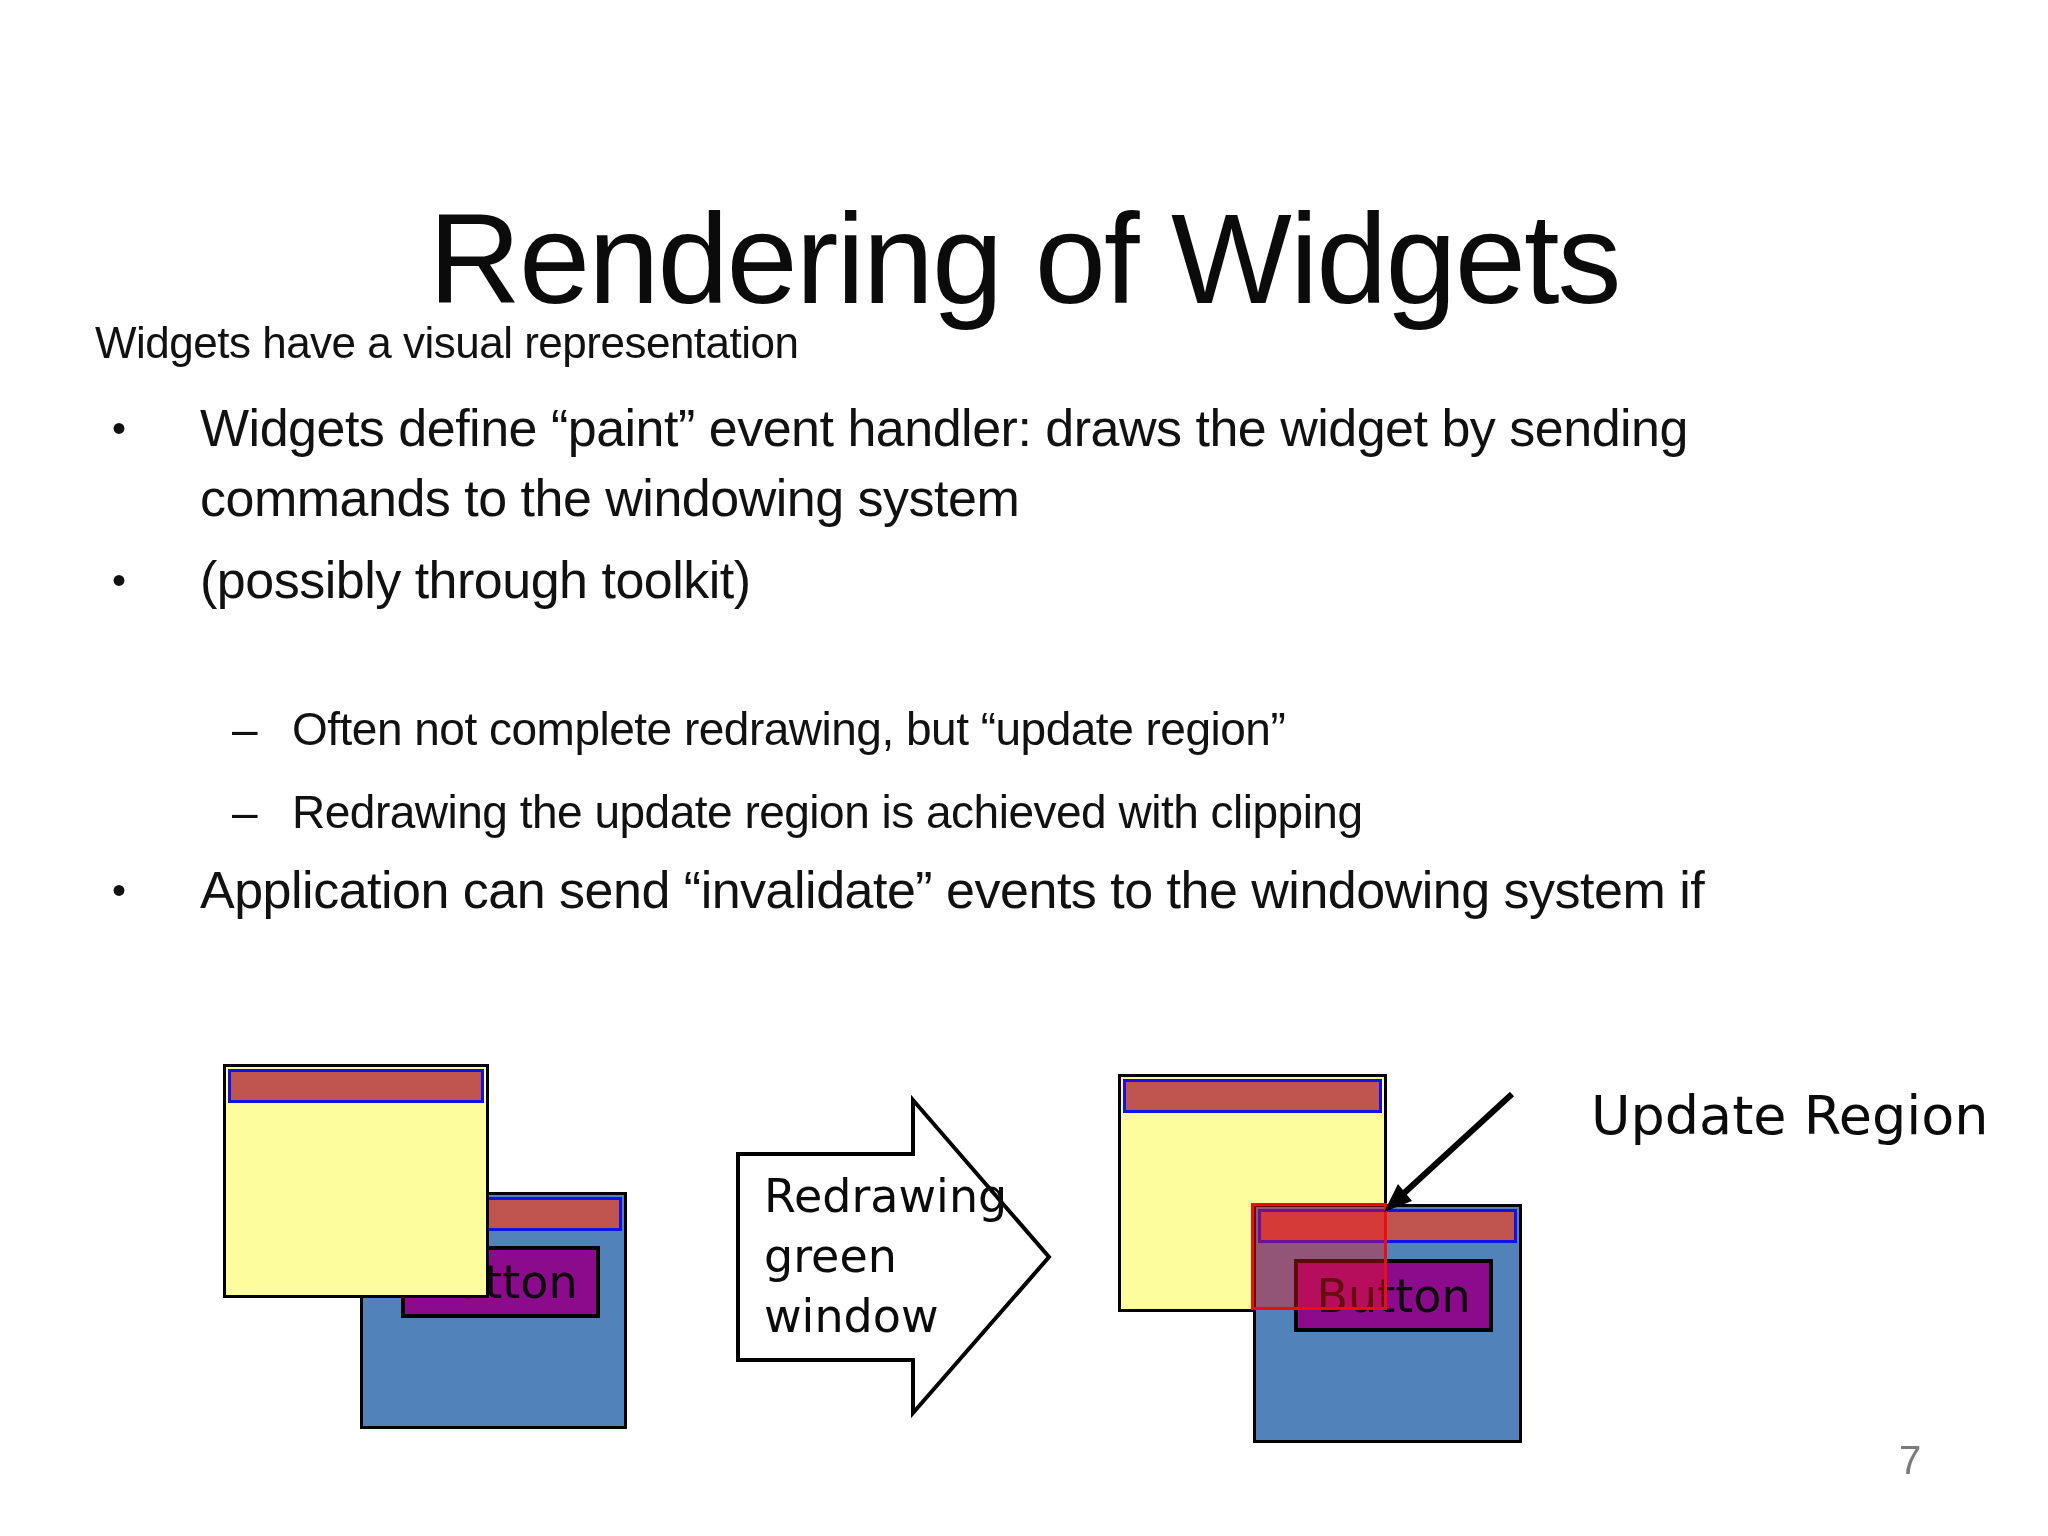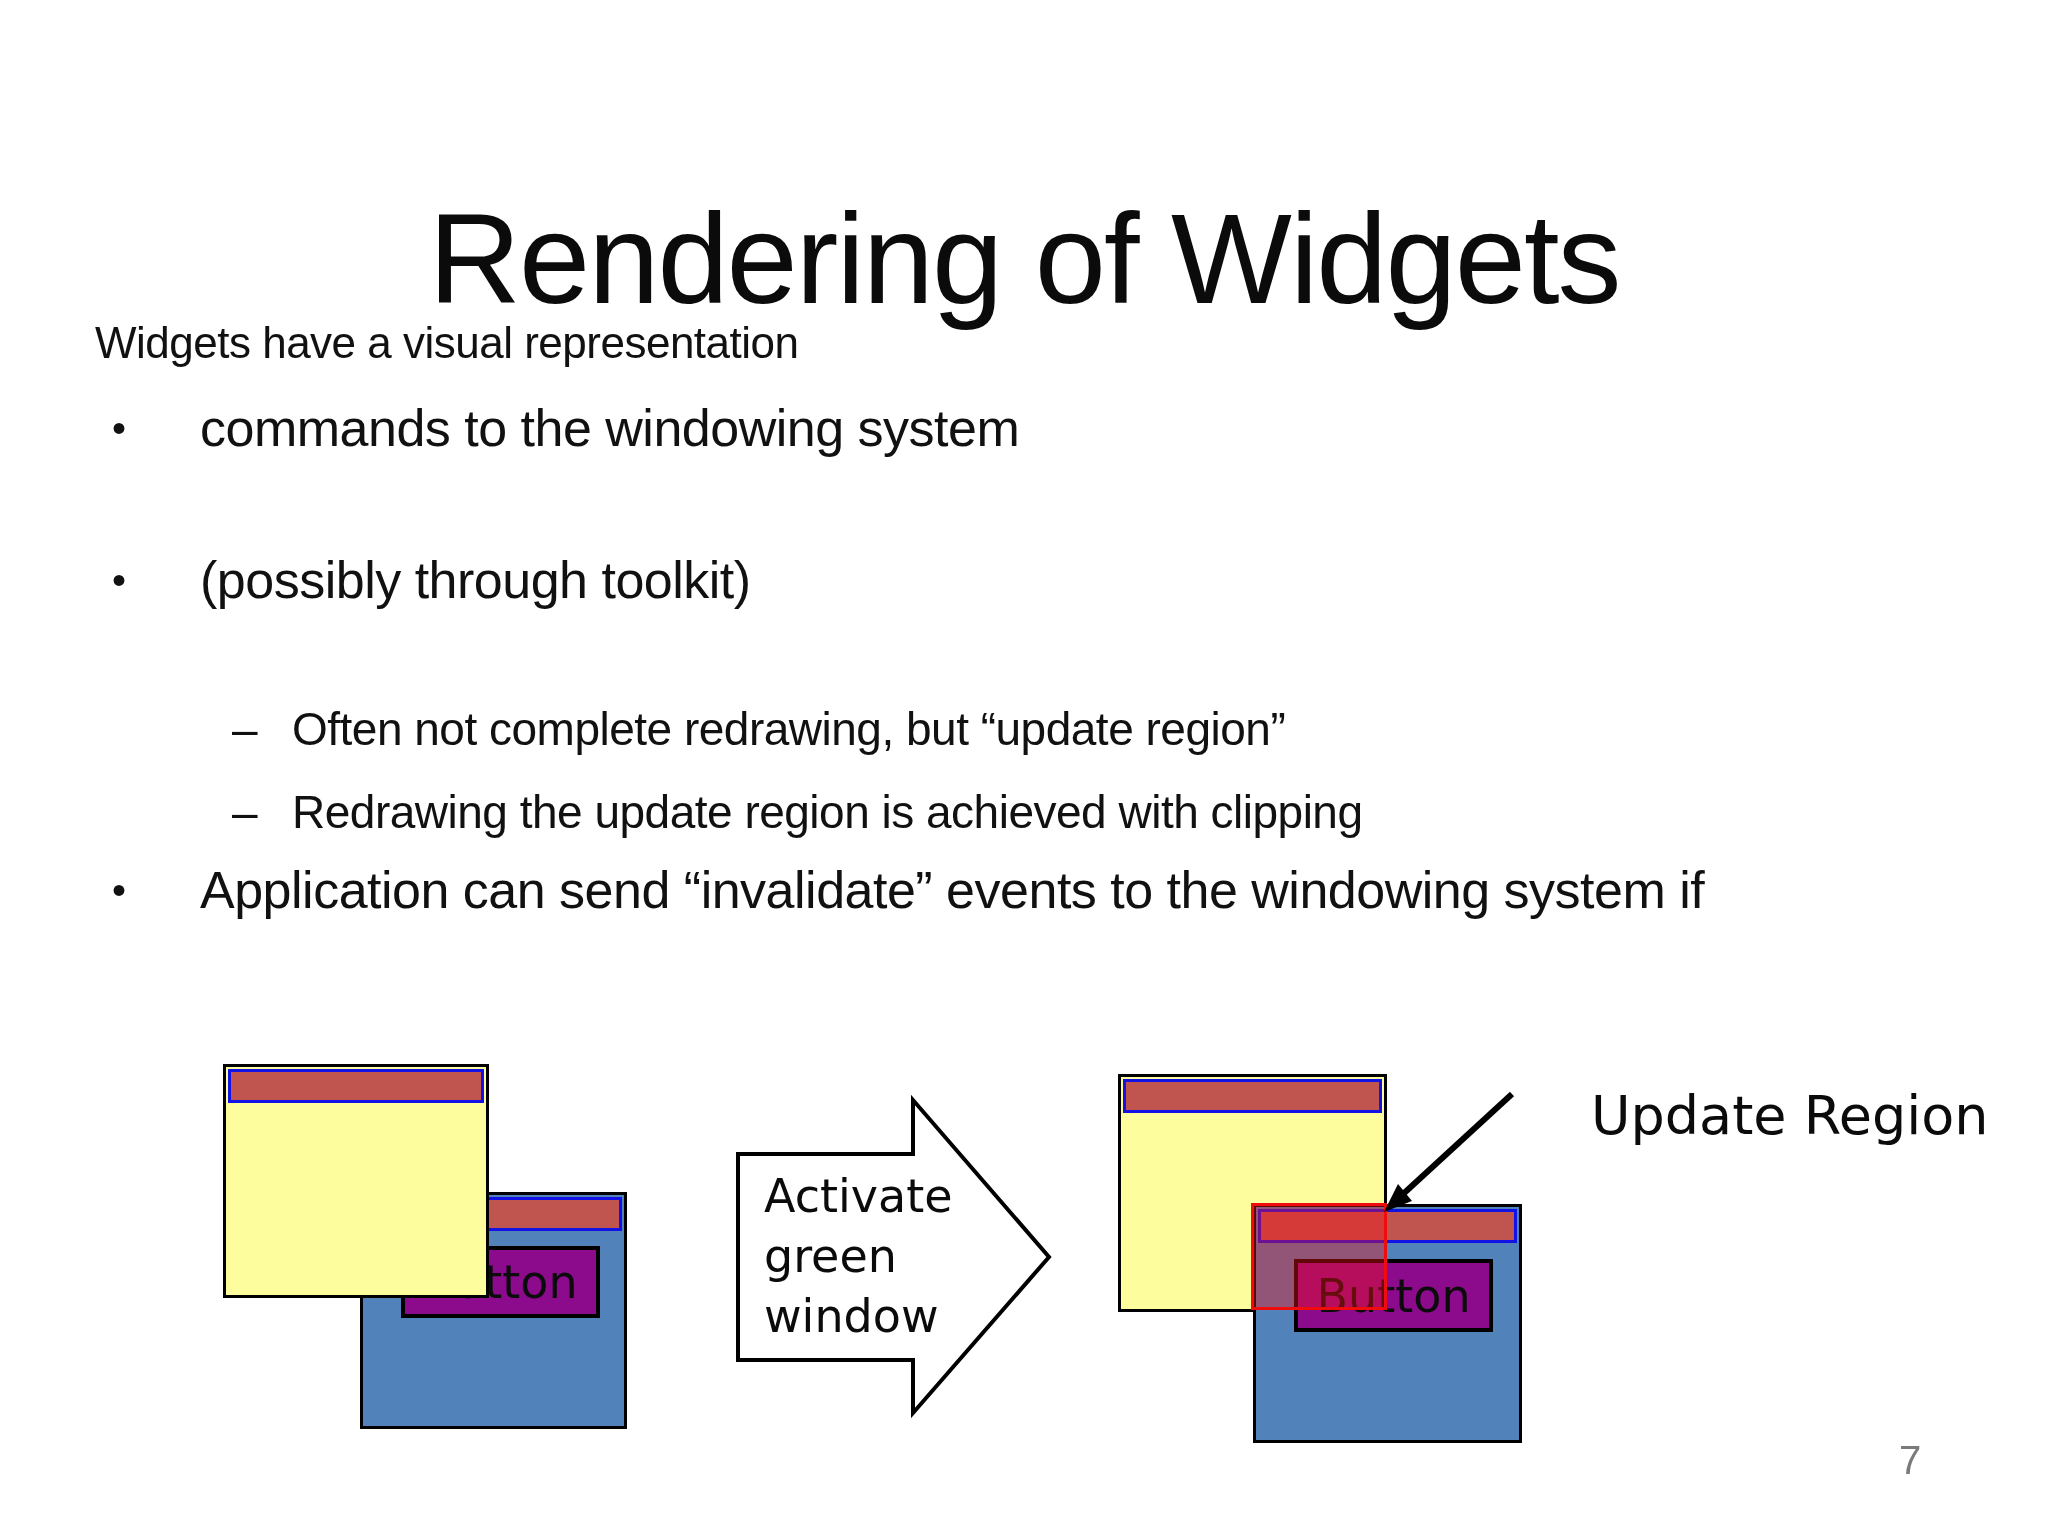--- a/index.html
+++ b/index.html
@@ -80,20 +80,21 @@
 
 <div class="slide">
 
   <h1 class="title">Rendering of Widgets</h1>
 
   <div class="intro">Widgets have a visual representation</div>
 
   <div class="bullet l1 b1">
     <span class="marker">•</span>
     <div class="lines">
+      <div>Widgets define “paint” event handler: draws the widget by sending</div>
       <div>commands to the windowing system</div>
     </div>
   </div>
 
   <div class="bullet l1 b2">
     <span class="marker">•</span>
     <div class="lines">
       <div>(possibly through toolkit)</div>
     </div>
   </div>
@@ -126,21 +127,21 @@
     </div>
   </div>
   <div class="window win-yellow lg-yellow">
     <div class="titlebar"></div>
   </div>
 
   <svg class="flow-arrow-svg" width="350" height="350" viewBox="0 0 350 350">
     <polygon points="18,74 193,74 193,20 329,177 193,333 193,280 18,280" fill="#ffffff" stroke="#000000" stroke-width="4"></polygon>
   </svg>
   <div class="flow-arrow-label comic">
-    <div>Activate</div>
+    <div>Redrawing</div>
     <div>green</div>
     <div>window</div>
   </div>
 
   <div class="window win-yellow rg-yellow">
     <div class="titlebar"></div>
   </div>
   <div class="window win-blue rg-blue">
     <div class="titlebar"></div>
     <div class="widget-button comic rg-button">

